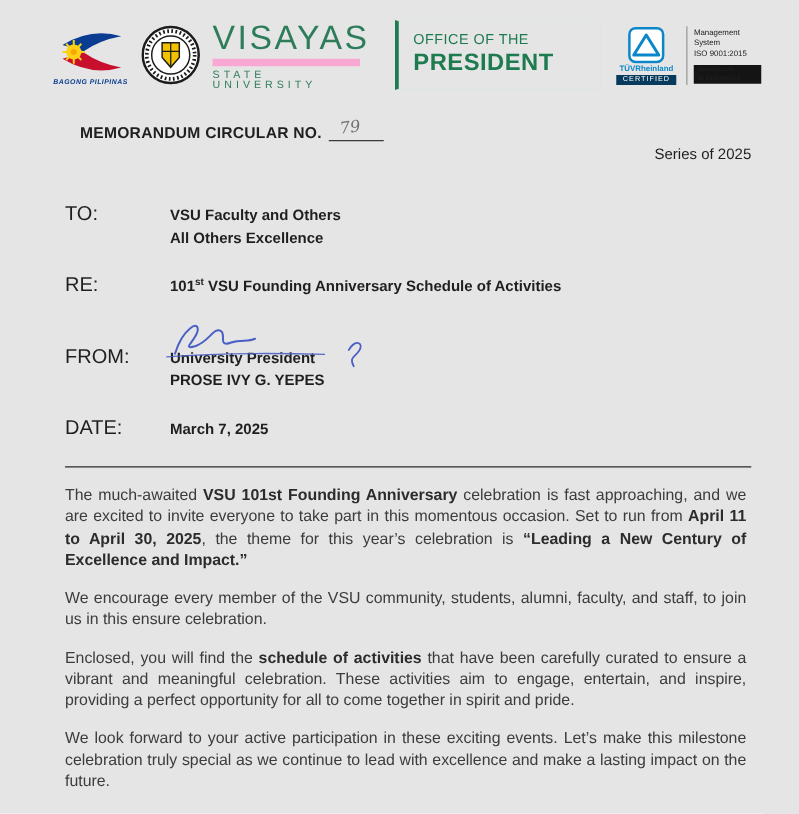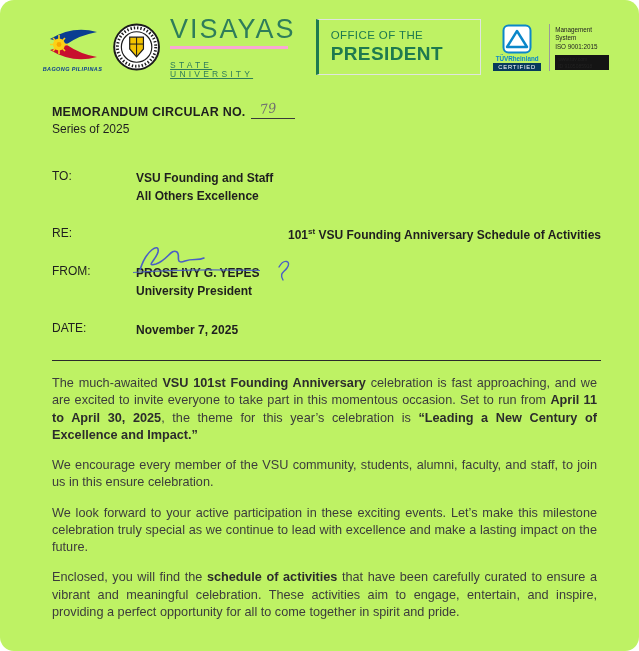--- a/index.html
+++ b/index.html
@@ -5,40 +5,39 @@
   * { box-sizing: border-box; margin: 0; padding: 0; }
   html, body { background: #ffffff; }
   body {
     width: 639px; height: 651px;
     font-family: "Liberation Sans", sans-serif;
     color: #333;
   }
   .page {
     position: relative;
     width: 639px; height: 651px;
-    background: #bef264;
+    background: #e5e5e5;
     overflow: hidden;
-    border-radius: 14px;
   }
 
   
   .header {
     display: flex;
     align-items: center;
     gap: 10px;
     padding: 16px 28px 0 42px;
   }
   .bagong { display: flex; flex-direction: column; align-items: center; width: 62px; }
   .bagong-label {
     font-size: 5.5px; font-weight: bold; font-style: italic;
     color: #0a3d91; letter-spacing: .4px; margin-top: 1px; white-space: nowrap;
   }
   .visayas { display: flex; flex-direction: column; width: 138px; line-height: 1; }
   .v1 { font-size: 27px; color: #2e7d5a; letter-spacing: 2px; font-weight: 400; }
-  .v2 { font-size: 8.5px; color: #2e7d5a; letter-spacing: 3.2px; margin-top: 3px; padding-top: 12px; border-top: 3px solid #f9a8d4; width: 118px; text-decoration: underline; }
+  .v2 { font-size: 8.5px; color: #2e7d5a; letter-spacing: 3.2px; margin-top: 3px; padding-top: 2px; border-top: 6px solid #f9a8d4; width: 118px; }
   .office {
     width: 168px;
     border: 1px solid #dfe5df;
     border-left: 3px solid #1e7a4f;
     padding: 9px 10px 9px 12px;
     display: flex; flex-direction: column; gap: 2px;
   }
   .o1 { font-size: 11.5px; color: #1e7a4f; letter-spacing: .4px; }
   .o2 { font-size: 19px; font-weight: bold; color: #1e7a4f; letter-spacing: .4px; }
   .tuv { width: 122px; display: flex; flex-direction: column; }
@@ -46,36 +45,36 @@
   .tuv-left { width: 52px; display: flex; flex-direction: column; align-items: center; }
   .tuv-brand { font-size: 6.3px; font-weight: bold; color: #0b87c9; margin-top: 1px; white-space: nowrap; }
   .tuv-cert { background: #073a5c; color: #fff; font-size: 5.8px; letter-spacing: .8px; padding: 1px 5px; margin-top: 1px; }
   .tuv-right { border-left: 1px solid #9a9a9a; margin-left: 6px; padding-left: 5px; display: flex; flex-direction: column; justify-content: flex-start; padding-top: 2px; }
   .tuv-right span { font-size: 6.3px; color: #222; line-height: 1.35; }
   .tuv-id { margin-top: 4px; background: #141414; color: #fff; padding: 1px 3px; display: flex; flex-direction: column; width: 54px; }
   .tuv-id span { font-size: 5px; line-height: 1.3; white-space: nowrap; }
 
   
   .memo { padding: 0 38px 0 52px; margin-top: 24px; }
-  .m-titlerow { display: flex; align-items: flex-end; }
+  .m-titlerow { display: flex; align-items: flex-end; margin-left: 12px; }
   .m-title { font-weight: bold; font-size: 12.5px; color: #1f1f1f; letter-spacing: .2px; }
   .m-number-line { position: relative; width: 44px; height: 17px; border-bottom: 1.4px solid #3a3a3a; margin-left: 6px; }
   .m-number-line .num {
     position: absolute; left: 9px; bottom: 2px;
     font-family: "DejaVu Serif", serif; font-style: italic;
     font-size: 13px; color: #707070; transform: rotate(-7deg);
   }
-  .m-series { font-size: 12px; color: #1f1f1f; margin-top: 3px; }
+  .m-series { font-size: 12px; color: #1f1f1f; margin-top: 3px; text-align: right; }
 
   
   .fields { margin-top: 33px; }
   .frow { display: flex; margin-bottom: 21px; }
-  .frow.re { margin-bottom: 20px; justify-content: space-between; }
+  .frow.re { margin-bottom: 39px; }
   .frow.from { }
-  .flabel { width: 84px; font-size: 12px; color: #1f1f1f; flex-shrink: 0; }
+  .flabel { width: 84px; font-size: 16px; color: #1f1f1f; flex-shrink: 0; }
   .fval { font-size: 12px; font-weight: bold; color: #1f1f1f; line-height: 1.5; }
   .sig-wrap { position: relative; }
   .sig { position: absolute; left: -6px; top: -26px; pointer-events: none; }
   sup { vertical-align: super; font-size: 8px; }
 
   
   .rule { border-top: 1.6px solid #2b2b2b; margin: 15px 38px 0 52px; }
   .bodytext { padding: 14px 42px 0 52px; }
   .para {
     font-size: 12.7px; color: #3c3c3c;
@@ -156,53 +155,53 @@
         <span class="num">79</span>
       </span>
     </div>
     <div class="m-series">Series of 2025</div>
 
     <div class="fields">
 
       <div class="frow">
         <div class="flabel">TO:</div>
         <div class="fval">
-          <div>VSU Founding and Staff</div>
+          <div>VSU Faculty and Others</div>
           <div>All Others Excellence</div>
         </div>
       </div>
 
       <div class="frow re">
         <div class="flabel">RE:</div>
         <div class="fval"><span>101</span><sup>st</sup><span> VSU Founding Anniversary Schedule of Activities</span></div>
       </div>
 
       <div class="frow from">
         <div class="flabel">FROM:</div>
         <div class="fval sig-wrap">
           <svg class="sig" width="178" height="46" viewBox="0 0 178 46">
             <path d="M10 32 C 16 12, 30 4, 28 14 C 26 22, 15 29, 26 26 C 38 22, 41 10, 47 14 C 51 17, 44 27, 55 23 C 63 20, 68 23, 74 20" stroke="#4a5fc5" stroke-width="1.6" fill="none" stroke-linecap="round"></path>
             <path d="M3 34.5 C 42 31.5, 92 31.5, 130 32.5" stroke="#4a5fc5" stroke-width="1.1" fill="none" opacity="0.9"></path>
             <path d="M149 29 c 5 -9, 13 -6, 8 1 c -3 4.5, -8 5, -4 12" stroke="#4a5fc5" stroke-width="1.4" fill="none" stroke-linecap="round"></path>
           </svg>
+          <div>University President</div>
           <div>PROSE IVY G. YEPES</div>
-          <div>University President</div>
         </div>
       </div>
 
       <div class="frow date">
         <div class="flabel">DATE:</div>
-        <div class="fval">November 7, 2025</div>
+        <div class="fval">March 7, 2025</div>
       </div>
 
     </div>
   </div>
 
   <div class="rule"></div>
 
   <div class="bodytext">
       <p class="para"><span>The much-awaited </span><span class="b">VSU 101st Founding Anniversary</span><span> celebration is fast approaching, and we are excited to invite everyone to take part in this momentous occasion. Set to run from </span><span class="b">April 11 to April 30, 2025</span><span>, the theme for this year’s celebration is </span><span class="b">“Leading a New Century of Excellence and Impact.”</span></p>
       <p class="para"><span>We encourage every member of the VSU community, students, alumni, faculty, and staff, to join us in this ensure celebration.</span></p>
+      <p class="para"><span>Enclosed, you will find the </span><span class="b">schedule of activities</span><span> that have been carefully curated to ensure a vibrant and meaningful celebration. These activities aim to engage, entertain, and inspire, providing a perfect opportunity for all to come together in spirit and pride.</span></p>
       <p class="para"><span>We look forward to your active participation in these exciting events. Let’s make this milestone celebration truly special as we continue to lead with excellence and make a lasting impact on the future.</span></p>
-      <p class="para"><span>Enclosed, you will find the </span><span class="b">schedule of activities</span><span> that have been carefully curated to ensure a vibrant and meaningful celebration. These activities aim to engage, entertain, and inspire, providing a perfect opportunity for all to come together in spirit and pride.</span></p>
     </div>
 
 </div>
 
 </body></html>

